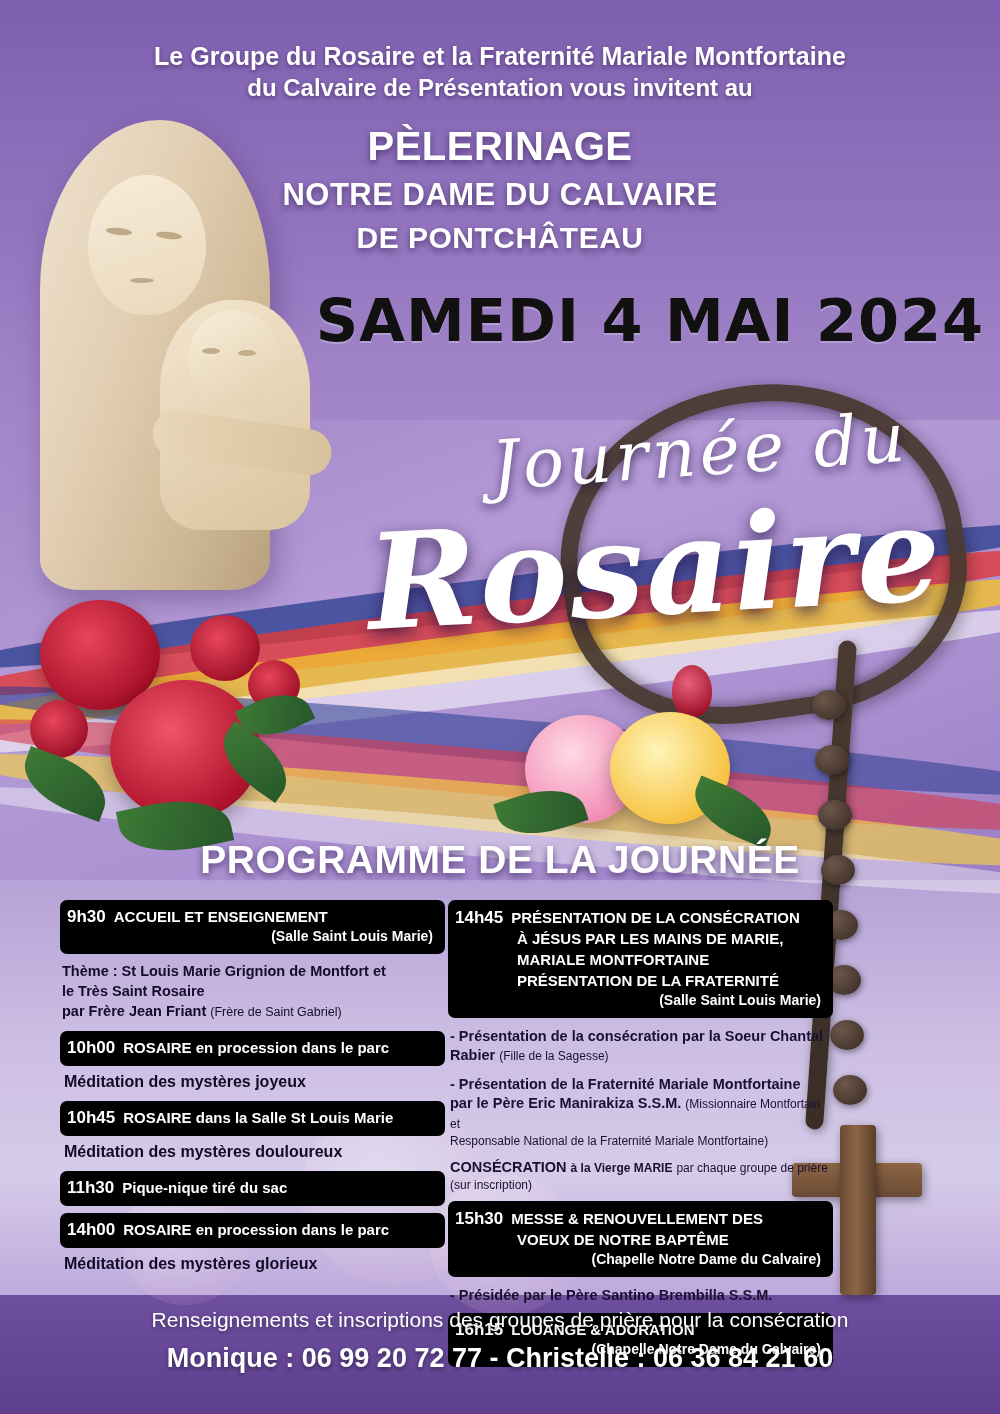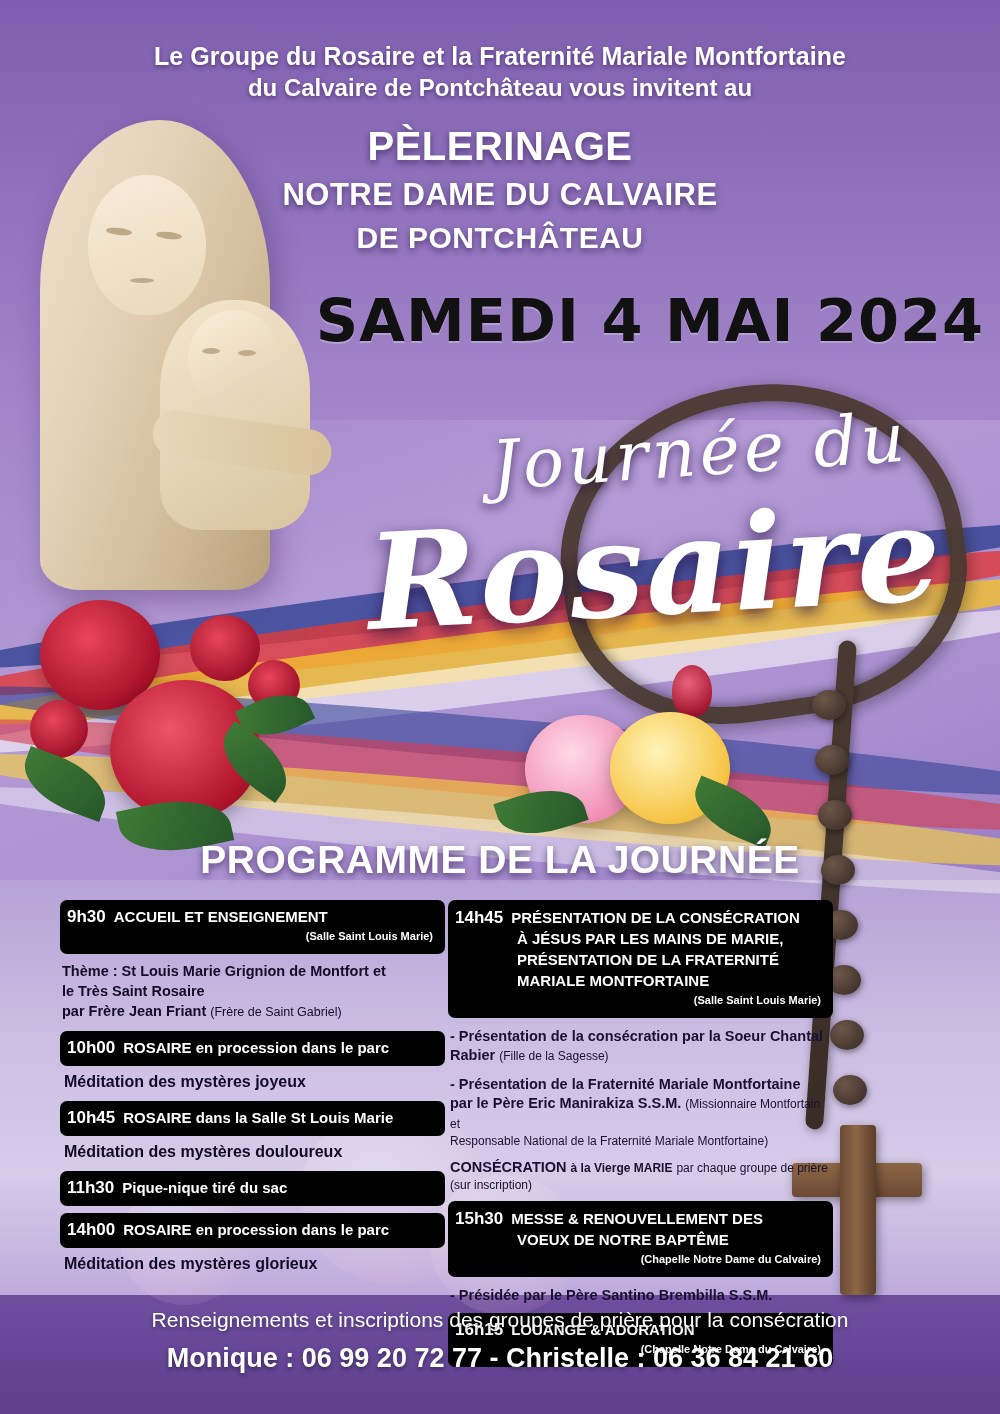--- a/index.html
+++ b/index.html
@@ -297,21 +297,21 @@
   .blk .row {
     display: block;
     font-size: 15px;
     line-height: 20px;
     font-weight: bold;
   }
   .blk .time { font-size: 17px; font-weight: bold; margin-right: 8px;}
   .blk .place {
     display: block;
     text-align: right;
-    font-size: 11px;
+    font-size: 14px;
     font-weight: bold;
     line-height: 19px;
   }
   .blk.tall .row { line-height: 21px; }
 
   .note {
     background: transparent;
     color: #1a1030;
     font-size: 14.5px;
     line-height: 19px;
@@ -425,21 +425,21 @@
   <div class="leaf l6"></div>
 
   <div class="ghost-rose g1"></div>
   <div class="ghost-rose g2"></div>
   <div class="ghost-rose g3"></div>
 
   <div class="content">
 
     <div class="invite">
       <div>Le Groupe du Rosaire et la Fraternité Mariale Montfortaine</div>
-      <div class="l2">du Calvaire de Pontchâteau vous invitent au</div>
+      <div class="l2">du Calvaire de Présentation vous invitent au</div>
     </div>
 
     <div class="title-main">
       <div class="t1">PÈLERINAGE</div>
       <div class="t2">NOTRE DAME DU CALVAIRE</div>
       <div class="t3">DE PONTCHÂTEAU</div>
     </div>
 
     <div class="date-band">
       <span>SAMEDI 4 MAI 2024</span>
@@ -497,22 +497,22 @@
 
     </div>
 
     <div class="col right">
 
       <div class="blk tall">
         <span class="row">
           <span class="time">14h45</span><span>PRÉSENTATION DE LA CONSÉCRATION</span>
         </span>
         <span class="row" style="padding-left:62px">À JÉSUS PAR LES MAINS DE MARIE,</span>
+        <span class="row" style="padding-left:62px">MARIALE MONTFORTAINE</span>
         <span class="row" style="padding-left:62px">PRÉSENTATION DE LA FRATERNITÉ</span>
-        <span class="row" style="padding-left:62px">MARIALE MONTFORTAINE</span>
         <span class="place">(Salle Saint Louis Marie)</span>
       </div>
 
       <div class="note">
         <div>- Présentation de la consécration par la Soeur Chantal</div>
         <div>
           <span>Rabier</span>
           <span class="small">(Fille de la Sagesse)</span>
         </div>
       </div>

